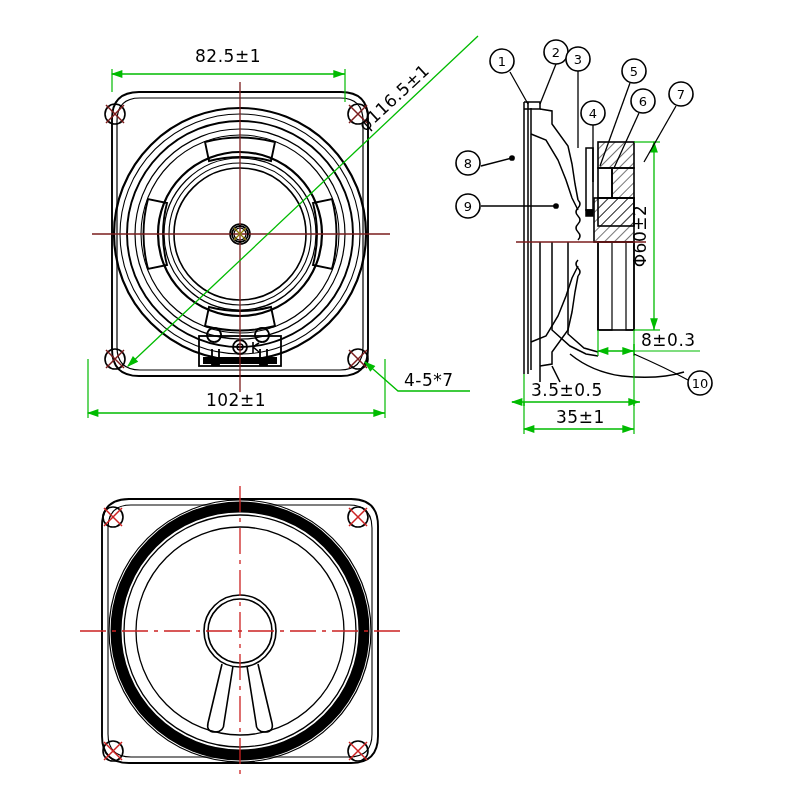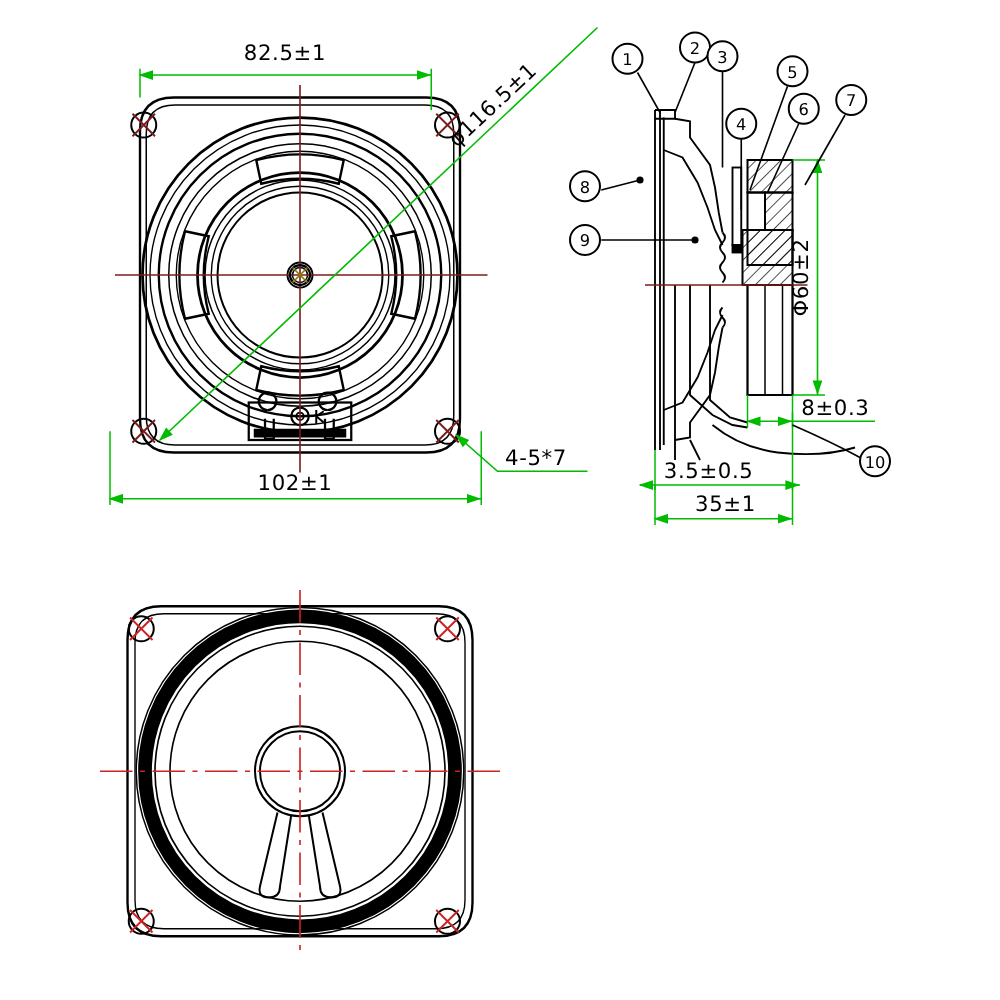--- a/index.html
+++ b/index.html
@@ -2,21 +2,21 @@
 <html><head>
 <meta charset="utf-8">
 <title>Speaker Technical Drawing</title>
 <style>
   html,body{margin:0;padding:0;background:#ffffff;}
   body{
     width:800px;height:800px;overflow:hidden;
     font-family:"DejaVu Sans",sans-serif;
     position:relative;
   }
-  #sheet{position:absolute;left:0;top:0;width:800px;height:566px;}
+  #sheet{position:absolute;left:0;top:14px;width:800px;height:566px;}
   svg{display:block;}
   .dimtext{
     font-family:"DejaVu Sans",sans-serif;
     font-size:17px;
     fill:#000000;
     letter-spacing:0.5px;
   }
   .baltext{
     font-family:"DejaVu Sans",sans-serif;
     font-size:13px;

